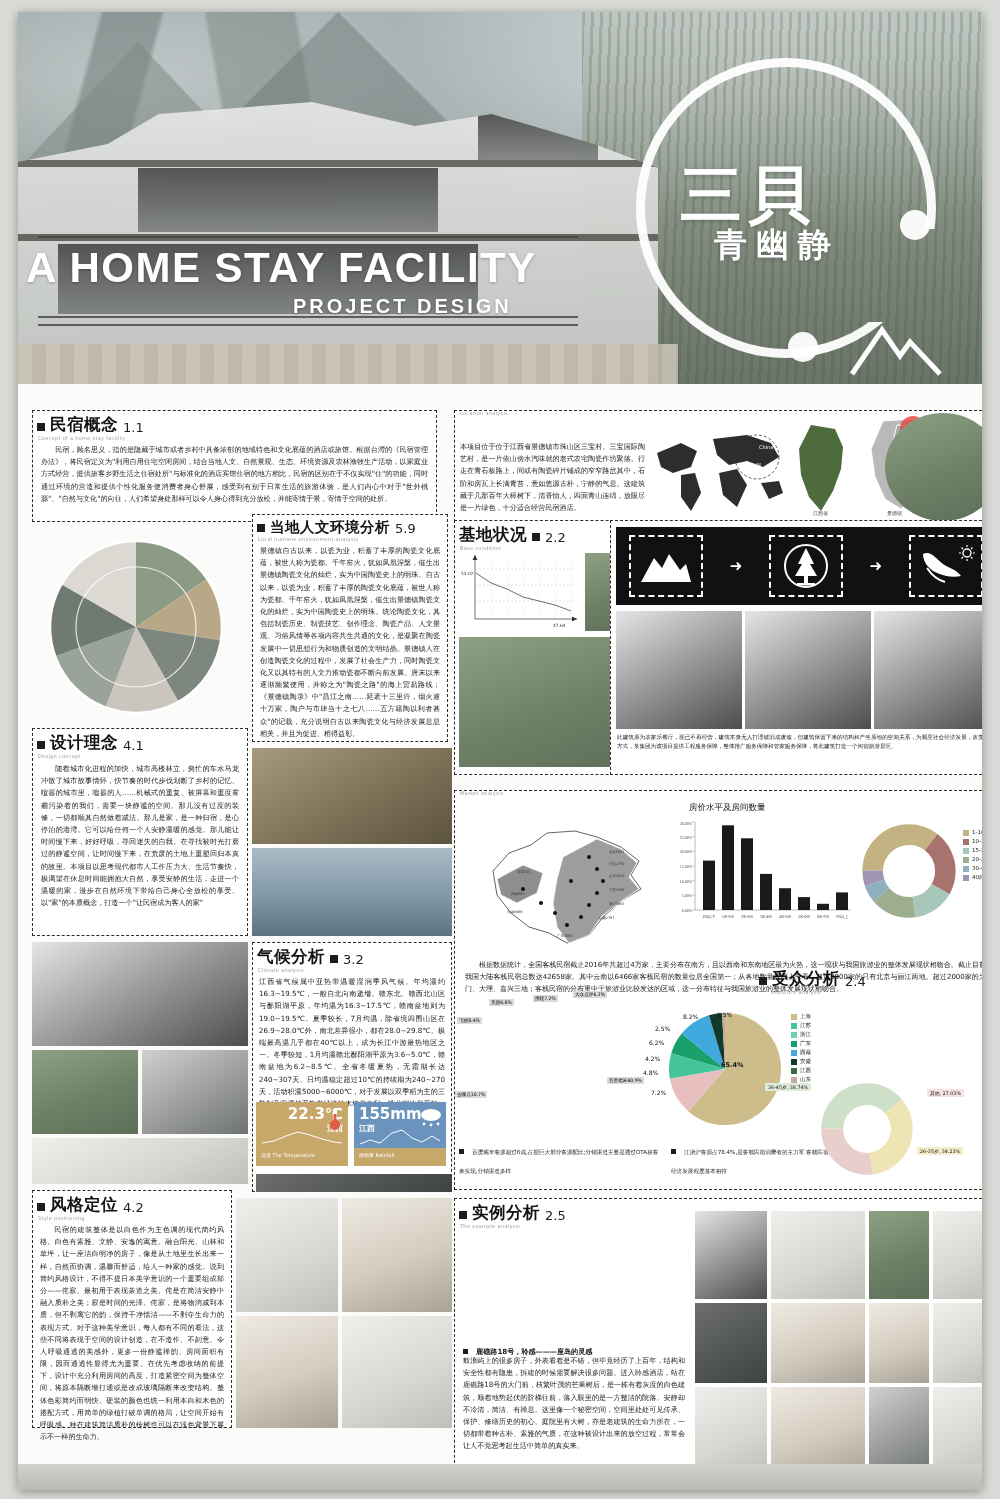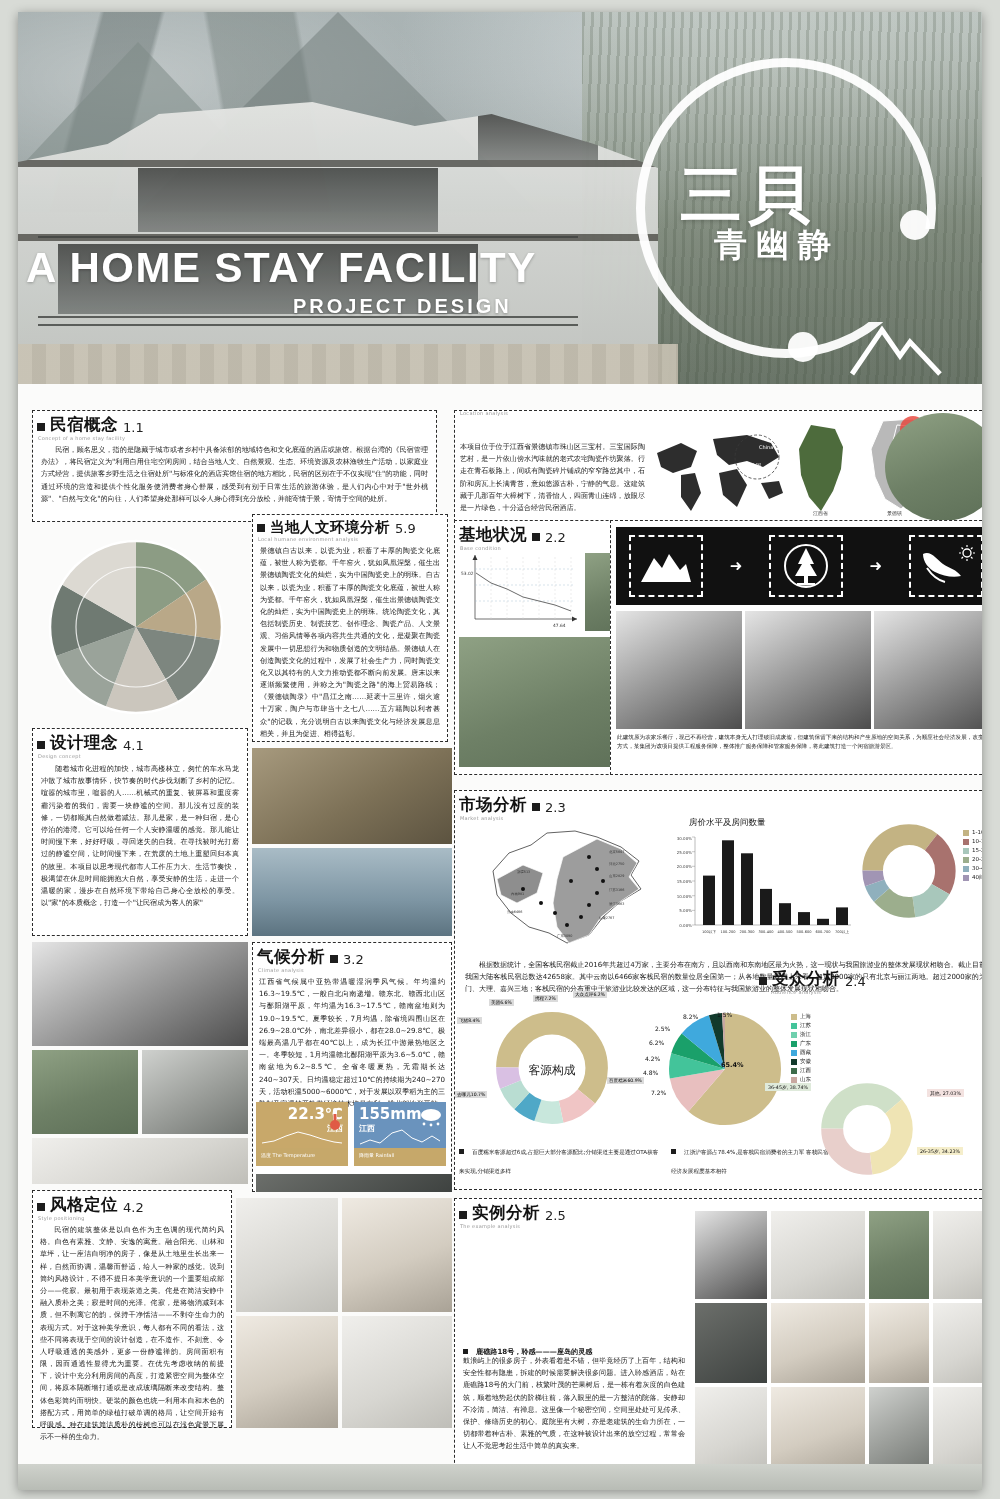--- a/index.html
+++ b/index.html
@@ -480,25 +480,20 @@
     </div>
 
     <div class="ph bw" style="position:absolute;left:5px;top:90px;width:126px;height:118px;"></div>
     <div class="ph bw" style="position:absolute;left:134px;top:90px;width:126px;height:118px;"></div>
     <div class="ph bw" style="position:absolute;left:263px;top:90px;width:122px;height:118px;"></div>
 
     <div class="cap" style="position:absolute;left:6px;top:212px;width:378px;">此建筑原为农家乐餐厅，现已不再经营，建筑本身无人打理破旧成废墟，但建筑保留下来的结构和产生原地的空间关系，为顺应社会经济发展，改变经营方式，某集团为该项目提供工程服务保障，整体推广服务保障和管家服务保障，将此建筑打造一个闲宿旅游景区。</div>
   </div>
 
   <div class="panel" id="p23">
-    <div class="sec-head">
-      <span class="sec-cn">市场分析</span>
-      <span class="sq"></span>
-      <span class="sec-no">2.3</span>
-    </div>
     <div class="sec-en">Market analysis</div>
 
     <svg style="position:absolute;left:16px;top:26px;" width="190" height="140" viewBox="0 0 190 140">
       <path d="M22 54 L38 36 L60 28 L76 16 L104 14 L126 20 L150 30 L168 44 L160 58 L170 72 L150 84 L132 100 L118 118 L96 126 L78 116 L58 110 L40 96 L26 78 Z" fill="#fff" stroke="#3a3a3a" stroke-width=".8"></path>
       <path d="M92 40 L126 22 L150 32 L166 46 L158 60 L168 72 L150 84 L130 100 L118 118 L98 126 L86 110 L82 86 L86 62 Z" fill="#9d9d9d" stroke="#fff" stroke-width=".7"></path>
       <path d="M26 62 L52 48 L72 56 L66 76 L46 86 L30 78 Z" fill="#8e8e8e" stroke="#fff" stroke-width=".7"></path>
       <g fill="#111">
         <circle cx="118" cy="40" r="2"></circle>
           <circle cx="126" cy="52" r="2"></circle>
           <circle cx="132" cy="64" r="2"></circle>
@@ -518,21 +513,21 @@
         <text x="138" y="74">江苏3166</text>
           <text x="138" y="88">浙江3663</text>
           <text x="128" y="102">福建2767</text>
         <text x="46" y="56">新疆513</text>
           <text x="40" y="78">西藏981</text>
           <text x="36" y="96">云南6466</text>
         <text x="86" y="120">广东3090</text>
       </g>
     </svg>
 
-    <div style="position:absolute;left:206px;top:26px;width:196px;">
+    <div style="position:absolute;left:206px;top:11px;width:196px;font-family:Liberation Serif, serif;">
       <div style="font-size:8.5px;color:#111;margin-left:28px;margin-bottom:2px;">房价水平及房间数量</div>
       <svg width="196" height="112" viewBox="0 0 196 112">
         <g stroke="#777" stroke-width=".5">
           <line x1="34" y1="6" x2="34" y2="94"></line>
           <line x1="34" y1="94" x2="190" y2="94"></line>
         </g>
         <g fill="#444" font-size="4" text-anchor="end">
           <text x="31" y="96">0.00%</text>
             <text x="31" y="81.3">5.00%</text>
             <text x="31" y="66.7">10.00%</text>
@@ -605,31 +600,20 @@
           <span>30-40间</span>
         </div>
       <div class="legend-item">
           <span class="lg-sw" style="background:#a195b4"></span>
           <span>40间以上</span>
         </div>
     </div>
 
     <div class="body-cn indent" style="position:absolute;left:10px;top:168px;width:528px;font-size:7px;">根据数据统计，全国客栈民宿截止2016年共超过4万家，主要分布在南方，且以西南和东南地区最为火热，这一现状与我国旅游业的整体发展现状相吻合。截止目前，我国大陆客栈民宿总数达42658家。其中云南以6466家客栈民宿的数量位居全国第一；从各地数量规模上来看，超过3000家的只有北京与丽江两地。超过2000家的为厦门、大理、嘉兴三地；客栈民宿的分布重中于旅游业比较发达的区域，这一分布特征与我国旅游业的整体发展现状相吻合。</div>
 
-    <div style="position:absolute;left:38px;top:218px;">
-      <svg width="118" height="118" viewBox="0 0 42 42">
-        <circle cx="21" cy="21" r="15.9" fill="#fff" stroke="#cdbd8b" stroke-width="8" stroke-dasharray="60.9 39.1" stroke-dashoffset="25" transform="rotate(-90 21 21)"></circle>
-        <circle cx="21" cy="21" r="15.9" fill="none" stroke="#f0c5c5" stroke-width="8" stroke-dasharray="10.7 89.3" stroke-dashoffset="-35.9" transform="rotate(-90 21 21)"></circle>
-        <circle cx="21" cy="21" r="15.9" fill="none" stroke="#c8e7dc" stroke-width="8" stroke-dasharray="8.4 91.6" stroke-dashoffset="-46.6" transform="rotate(-90 21 21)"></circle>
-        <circle cx="21" cy="21" r="15.9" fill="none" stroke="#4fa8c7" stroke-width="8" stroke-dasharray="6.6 93.4" stroke-dashoffset="-55" transform="rotate(-90 21 21)"></circle>
-        <circle cx="21" cy="21" r="15.9" fill="none" stroke="#b9ddd2" stroke-width="8" stroke-dasharray="7.2 92.8" stroke-dashoffset="-61.6" transform="rotate(-90 21 21)"></circle>
-        <circle cx="21" cy="21" r="15.9" fill="none" stroke="#d9c0e3" stroke-width="8" stroke-dasharray="6.2 93.8" stroke-dashoffset="-68.8" transform="rotate(-90 21 21)"></circle>
-        <text x="21" y="23" text-anchor="middle" font-size="4.2" fill="#222">客源构成</text>
-      </svg>
-    </div>
     <div style="position:absolute;left:2px;top:226px;font-size:4.6px;background:#dbdbdb;padding:1px 2px;">飞猪8.4%</div>
     <div style="position:absolute;left:34px;top:208px;font-size:4.6px;background:#dbdbdb;padding:1px 2px;">美团6.6%</div>
     <div style="position:absolute;left:78px;top:204px;font-size:4.6px;background:#dbdbdb;padding:1px 2px;">携程7.2%</div>
     <div style="position:absolute;left:118px;top:200px;font-size:4.6px;background:#dbdbdb;padding:1px 2px;">大众点评6.2%</div>
     <div style="position:absolute;left:0px;top:300px;font-size:4.6px;background:#dbdbdb;padding:1px 2px;">去哪儿10.7%</div>
     <div style="position:absolute;left:152px;top:286px;font-size:4.6px;background:#dbdbdb;padding:1px 2px;">百度糯米60.9%</div>
 
     <div style="position:absolute;left:214px;top:222px;">
       <svg width="112" height="112" viewBox="0 0 42 42">
         <circle cx="21" cy="21" r="10.5" fill="#fff" stroke="#cdbd8b" stroke-width="21" stroke-dasharray="65.4 34.6" stroke-dashoffset="25" transform="rotate(-90 21 21)"></circle>

